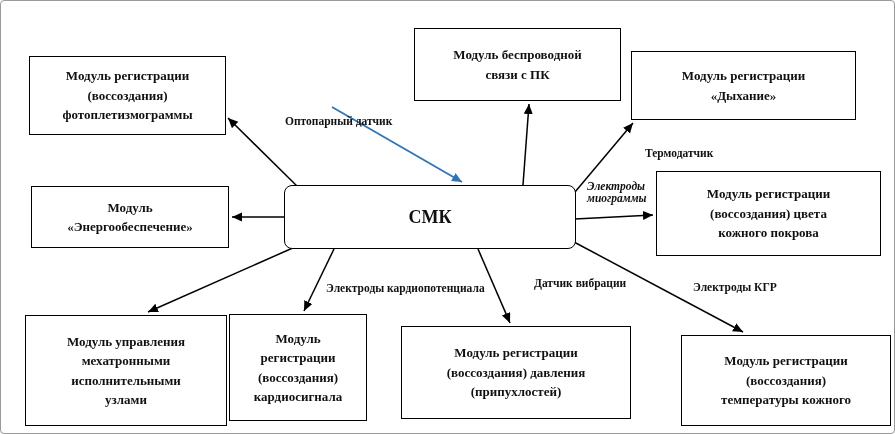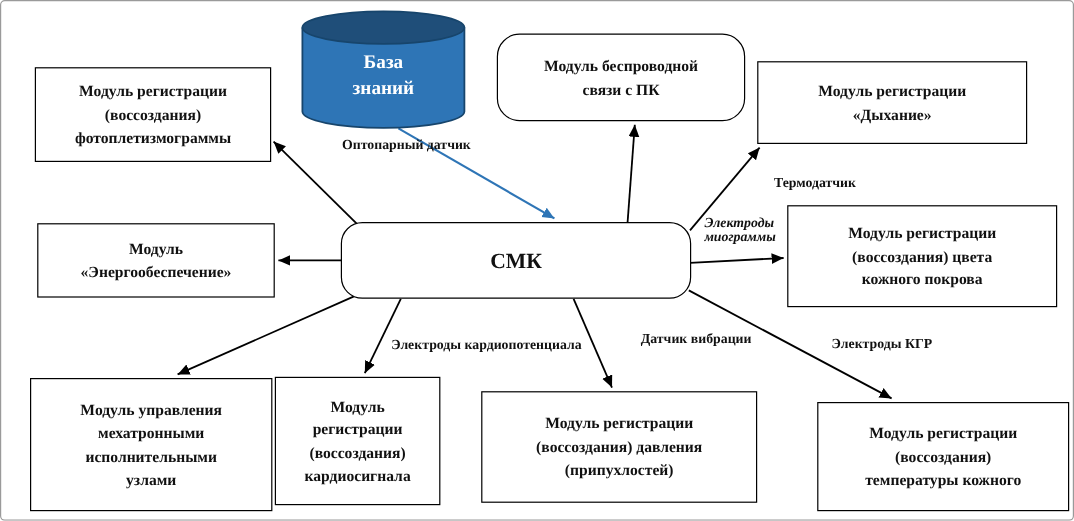--- a/index.html
+++ b/index.html
@@ -36,21 +36,21 @@
     color: #111111;
     padding: 3px 6px;
   }
   .box span { white-space: pre-line; }
   .smk-node {
     position: absolute;
     left: 283px; top: 184px;
     width: 292px; height: 64px;
     background: #ffffff;
     border: 1.6px solid #000000;
-    border-radius: 18px;
+    border-radius: 8px;
     display: flex;
     align-items: center;
     justify-content: center;
     font-size: 18px;
     font-weight: bold;
     color: #111111;
   }
   .cylinder {
     position: absolute;
     left: 248px; top: 6px;
@@ -100,21 +100,21 @@
     <line x1="573" y1="241" x2="742" y2="331" stroke="#000" stroke-width="1.5" marker-end="url(#ah-black)"></line>
     <line x1="331" y1="106" x2="461" y2="181" stroke="#2E75B6" stroke-width="1.8" marker-end="url(#ah-blue)"></line>
   </svg>
 
   <div class="box" style="left:28px; top:55px; width:197px; height:79px;">
     <span>Модуль регистрации
 (воссоздания)
 фотоплетизмограммы</span>
   </div>
 
-  <div class="box" style="left:413px; top:27px; width:207px; height:73px;border-radius:19px;">
+  <div class="box" style="left:413px; top:27px; width:207px; height:73px;">
     <span>Модуль беспроводной
 связи с ПК</span>
   </div>
 
   <div class="box" style="left:630px; top:50px; width:225px; height:69px;">
     <span>Модуль регистрации
 «Дыхание»</span>
   </div>
 
   <div class="box" style="left:30px; top:185px; width:198px; height:62px;">
@@ -151,28 +151,20 @@
   <div class="box" style="left:680px; top:334px; width:210px; height:91px;">
     <span>Модуль регистрации
 (воссоздания)
 температуры кожного</span>
   </div>
 
   <div class="smk-node">
     <span>СМК</span>
   </div>
 
-  <div class="cylinder">
-    <svg width="141" height="102" viewBox="0 0 141 102" xmlns="http://www.w3.org/2000/svg">
-      <path d="M3,16 L3,86 A67.5,13.5 0 0 0 138,86 L138,16" fill="#2E75B6" stroke="#17456C" stroke-width="1.5"></path>
-      <ellipse cx="70.5" cy="16" rx="67.5" ry="13.5" fill="#1F4E79" stroke="#17456C" stroke-width="1.5"></ellipse>
-    </svg>
-    <div class="cyl-label">База
-знаний</div>
-  </div>
 
   <div class="sensor-label" style="left:284px; top:114px;">Оптопарный датчик</div>
   <div class="sensor-label" style="left:644px; top:146px;">Термодатчик</div>
   <div class="sensor-label" style="left:586px; top:179px; width:74px; text-align:left;font-style:italic;">Электроды
 миограммы</div>
   <div class="sensor-label" style="left:692px; top:264px;margin-top:16px;">Электроды КГР</div>
   <div class="sensor-label" style="left:325px; top:281px;">Электроды кардиопотенциала</div>
   <div class="sensor-label" style="left:533px; top:276px;">Датчик вибрации</div>
 
 </div>

